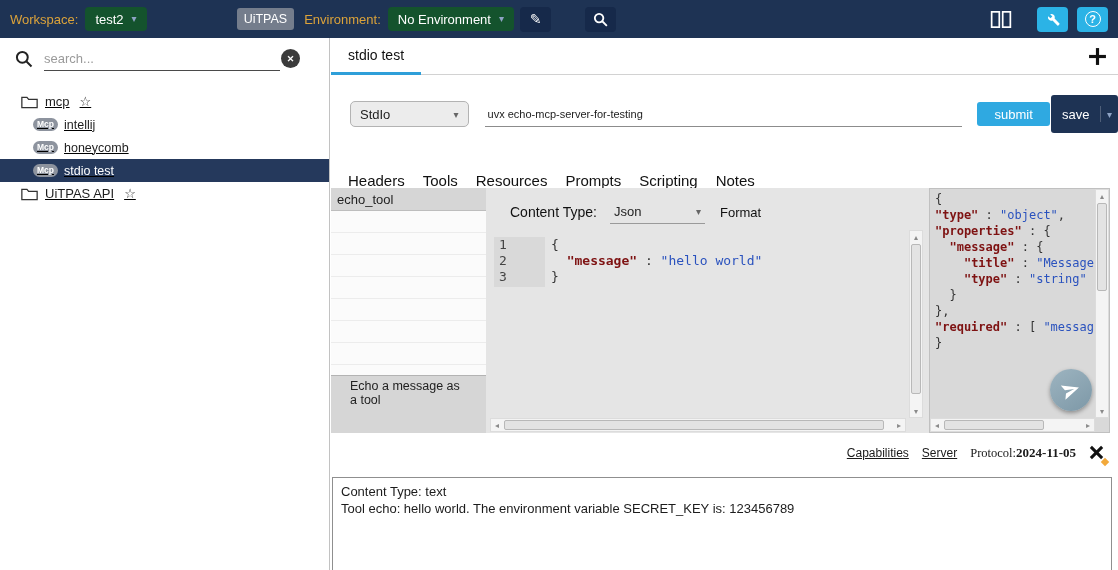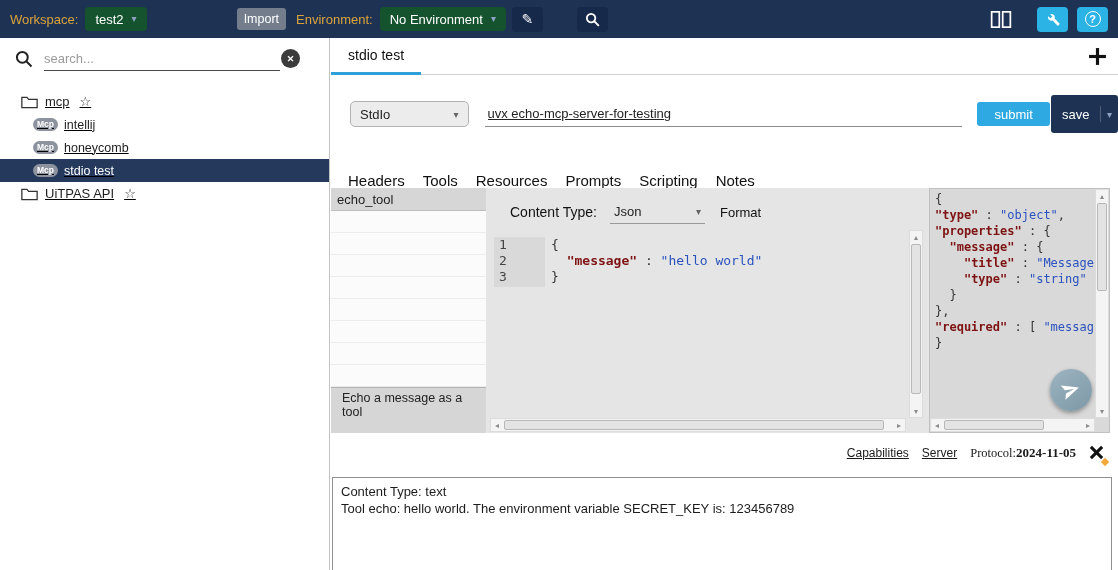--- a/index.html
+++ b/index.html
@@ -58,42 +58,42 @@
   .req-tab { position:absolute; left:0; top:0; height:37px; display:flex; align-items:center;
     padding:0 17px; font-size:14px; color:#111; border-bottom:3px solid #2e9fd9; cursor:pointer; }
   .plus { position:absolute; right:11px; top:9px; width:19px; height:19px; cursor:pointer; }
 
   .request-row { position:absolute; top:62px; left:0; right:0; height:28px; display:flex;
     align-items:center; padding-left:19px; }
   .transport-select { width:122px; height:26px; background:#ececec; border:1px solid #b3b3b3;
     border-radius:5px; display:flex; align-items:center; font-size:13px; color:#222; padding:0 9px; }
   .transport-select .chev2 { margin-left:auto; color:#666; font-size:10px; }
   .cmd-input { margin-left:16px; width:494px; height:25px; border:none; border-bottom:1px solid #8c8c8c;
-    font-size:13px; color:#222; outline:none; font-family:inherit; padding:0 3px;text-decoration:underline; }
+    font-size:11px; color:#222; outline:none; font-family:inherit; padding:0 3px; }
   .submit-btn { margin-left:15px; width:76px; height:24px; background:#2fa9e1; color:#fff;
     font-size:13px; border-radius:3px; }
   .save-btn { margin-left:1px; width:69px; height:38px; background:#1e3354; color:#fff;
     font-size:13px; border-radius:3px; display:flex; align-items:center; }
   .save-label-txt { flex:1; text-align:center; }
   .save-chev { width:18px; color:#8ea3c4; font-size:10px; border-left:1px solid rgba(255,255,255,.22);
     height:16px; display:flex; align-items:center; justify-content:center; }
 
   .subtabs { position:absolute; top:108px; left:0; height:30px; display:flex; gap:18px; padding-left:17px;margin-top:26px; }
   .stab { font-size:15px; color:#111; padding-bottom:8px; cursor:pointer; white-space:nowrap; }
   .subtabs .stab.active { border-bottom:3px solid #2e9fd9; }
 
   
   .panes { position:absolute; top:150px; left:0; width:787px; height:245px; }
   .tool-list { position:absolute; left:0; top:0; width:155px; height:245px; }
   .tool-header { height:23px; background:#d6d6d6; border-bottom:1px solid #bdbdbd; font-size:13px;
     line-height:23px; padding-left:6px; color:#222; cursor:pointer; }
   .tool-rows { position:absolute; top:23px; left:0; right:0; bottom:46px;
     background:repeating-linear-gradient(to bottom,#fbfbfb 0 21px,#ececec 21px 22px); }
-  .tool-desc { position:absolute; bottom:0; left:0; right:0; height:46px; background:#d6d6d6;
-    border-top:1px solid #b3b3b3; font-size:12.5px; color:#222; padding:3px 11px; }
+  .tool-desc { position:absolute; bottom:0; left:0; right:0; height:58px; background:#d6d6d6;
+    border-top:1px solid #b3b3b3; font-size:12.5px; color:#222; padding:3px 19px; }
 
   .editor-pane { position:absolute; left:155px; top:0; width:443px; height:245px; background:#e5e5e5; }
   .ct-row { position:absolute; top:12px; left:0; right:0; height:24px; }
   .ct-label { position:absolute; left:24px; top:4px; font-size:14px; color:#111; }
   .ct-select { position:absolute; left:124px; top:0; width:95px; height:24px;
     border-bottom:1px solid #9a9a9a; display:flex; align-items:center; font-size:13px; color:#222;
     padding:0 4px; }
   .ct-select .chev3 { margin-left:auto; color:#666; font-size:10px; }
   .format-btn { position:absolute; left:234px; top:5px; font-size:13px; color:#111; }
   .editor { position:absolute; left:8px; top:49px; width:417px; display:flex; cursor:text; }
@@ -153,21 +153,21 @@
 <body>
 
 <div class="app">
 
   <header class="topbar">
     <span class="tb-label">Workspace:</span>
     <button class="tb-select">
       <span>test2</span>
       <span class="chev">▾</span>
     </button>
-    <button class="tb-btn-import">Import</button>
+    <button class="tb-btn-import">UiTPAS</button>
     <span class="tb-label env">Environment:</span>
     <button class="tb-select">
       <span>No Environment</span>
       <span class="chev">▾</span>
     </button>
     <button class="tb-icon-btn">
       <span class="pencil">✎</span>
     </button>
     <button class="tb-icon-btn gap">
       <svg width="17" height="17" viewBox="0 0 24 24" fill="none" stroke="#fff" stroke-width="2.6">

